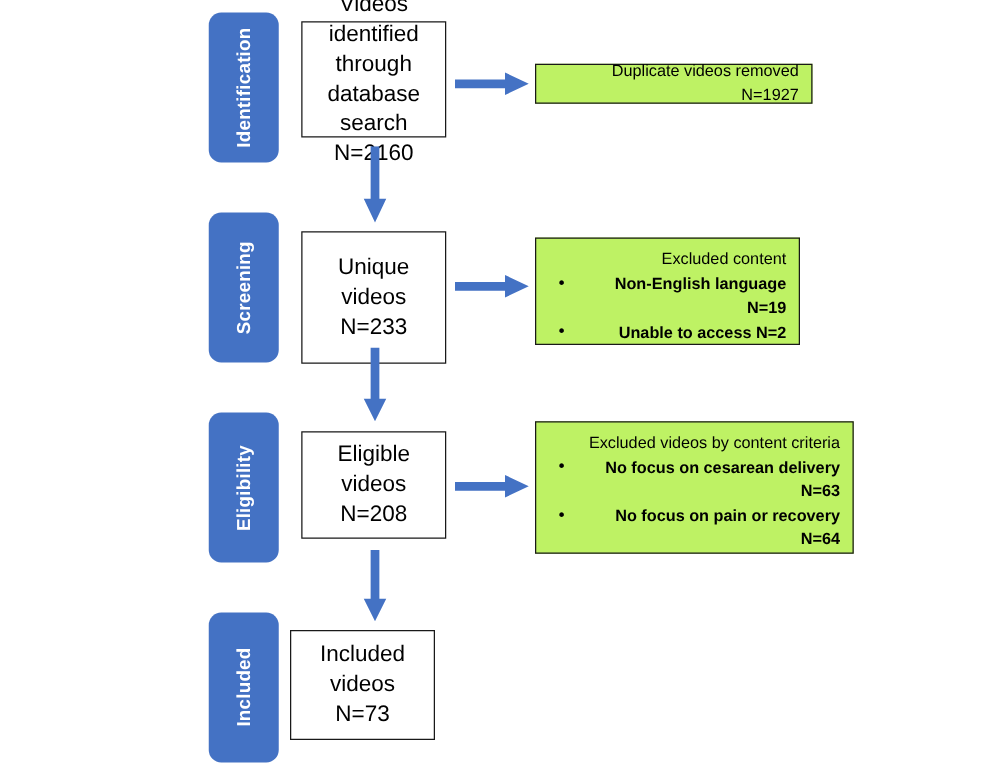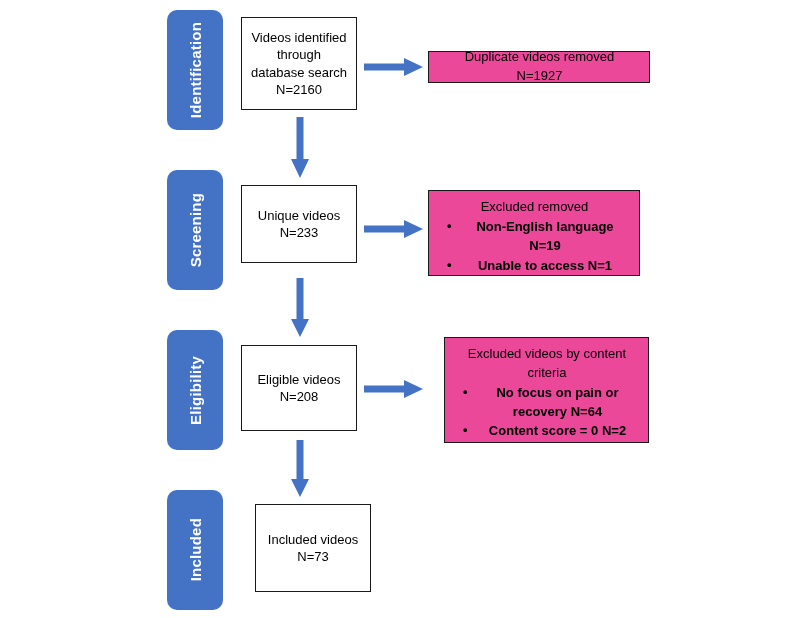--- a/index.html
+++ b/index.html
@@ -43,37 +43,37 @@
   
   .flow-box {
     position: absolute;
     background: #ffffff;
     border: 1.6px solid #191919;
     box-sizing: border-box;
     display: flex;
     align-items: center;
     justify-content: center;
     text-align: center;
-    font-size: 13px;
+    font-size: 18px;
     line-height: 1.32;
     padding: 4px 6px;
   }
   .flow-box .box-text {
     white-space: pre-line;
   }
 
   .side-box {
     position: absolute;
-    background: #ec4899;
+    background: #bef264;
     border: 1.6px solid #191919;
     box-sizing: border-box;
     font-size: 13px;
     line-height: 1.45;
     padding: 7px 10px 6px 11px;
-    text-align: center;
+    text-align: right;
   }
   .side-box.centered {
     display: flex;
     align-items: center;
   }
   .side-title {
     display: block;
     margin-bottom: 1px;
   }
   .side-list {
@@ -122,52 +122,52 @@
     <span class="stage-tab-label">Included</span>
   </div>
 
   <div class="flow-box" style="left:241px; top:17px; width:116px; height:93px;">
     <span class="box-text">Videos identified
 through
 database search
 N=2160</span>
   </div>
 
-  <div class="flow-box" style="left:241px; top:185px; width:116px; height:78px;">
+  <div class="flow-box" style="left:241px; top:185px; width:116px; height:106px;">
     <span class="box-text">Unique videos
 N=233</span>
   </div>
 
   <div class="flow-box" style="left:241px; top:345px; width:116px; height:86px;">
     <span class="box-text">Eligible videos
 N=208</span>
   </div>
 
-  <div class="flow-box" style="left:255px; top:504px; width:116px; height:88px;">
+  <div class="flow-box" style="left:232px; top:504px; width:116px; height:88px;">
     <span class="box-text">Included videos
 N=73</span>
   </div>
 
   <div class="side-box centered" style="left:428px; top:51px; width:222px; height:32px;">
     <span class="side-title">Duplicate videos removed N=1927</span>
   </div>
 
   <div class="side-box" style="left:428px; top:190px; width:212px; height:86px;">
-    <span class="side-title">Excluded removed</span>
+    <span class="side-title">Excluded content</span>
     <ul class="side-list">
       <li>Non-English language N=19</li>
-      <li>Unable to access N=1</li>
+      <li>Unable to access N=2</li>
     </ul>
   </div>
 
-  <div class="side-box" style="left:444px; top:337px; width:205px; height:106px;">
+  <div class="side-box" style="left:428px; top:337px; width:255px; height:106px;">
     <span class="side-title">Excluded videos by content criteria</span>
     <ul class="side-list">
+      <li>No focus on cesarean delivery N=63</li>
       <li>No focus on pain or recovery N=64</li>
-      <li>Content score = 0 N=2</li>
     </ul>
   </div>
 
   <div class="arrow" style="left:364px; top:57px;">
     <svg width="60" height="20" viewBox="0 0 60 20">
       <path d="M0,6.5 L40,6.5 L40,1 L59,10 L40,19 L40,13.5 L0,13.5 Z" fill="#4472C4"></path>
     </svg>
   </div>
 
   <div class="arrow" style="left:364px; top:219px;">

